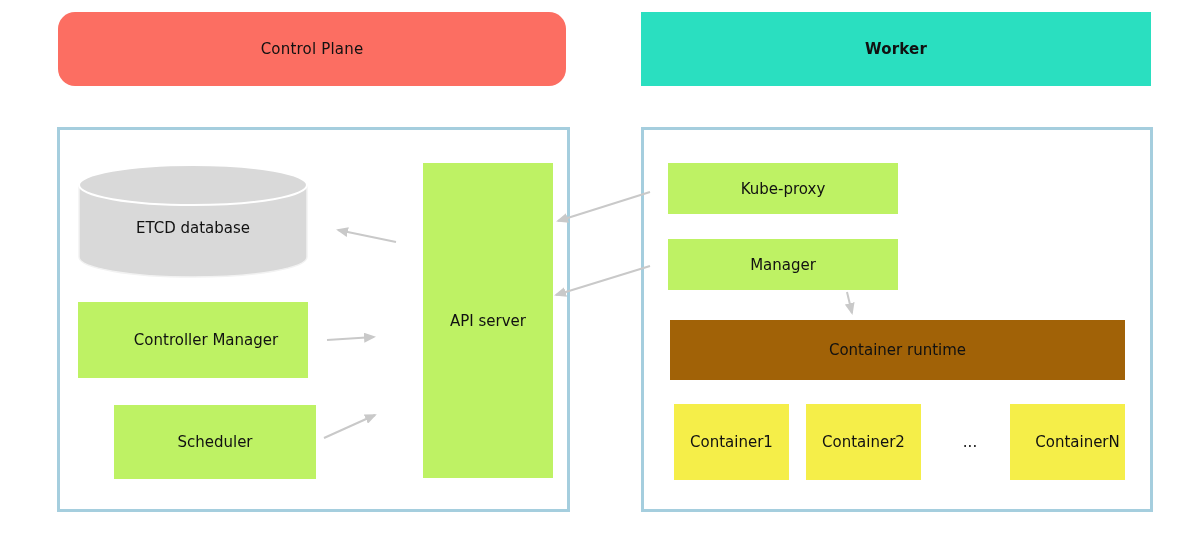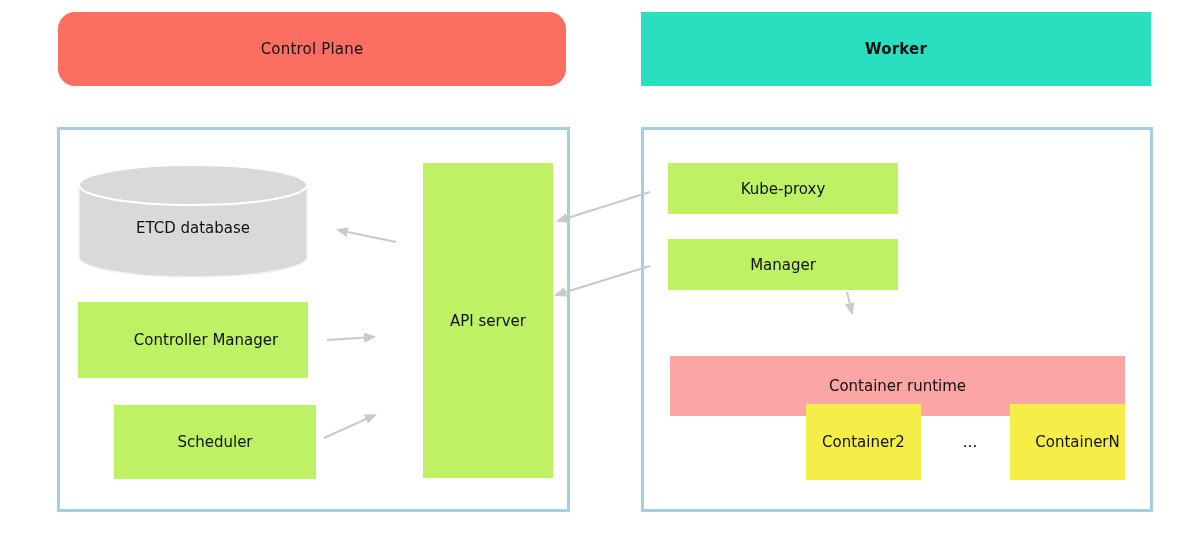--- a/index.html
+++ b/index.html
@@ -30,21 +30,21 @@
     background: #ffffff;
   }
   .panel-left  { left: 57px;  top: 127px; width: 513px; height: 385px; }
   .panel-right { left: 641px; top: 127px; width: 512px; height: 385px; }
   .gbox { background: #bef264; font-size: 15px; }
   .box-cm       { left: 78px;  top: 302px; width: 230px; height: 76px; padding-left: 26px; }
   .box-sched    { left: 79px;  top: 405px; width: 202px; height: 74px; margin-left: 35px; }
   .box-api      { left: 400px; top: 163px; width: 130px; height: 315px; margin-left: 23px; }
   .box-kproxy   { left: 668px; top: 163px; width: 230px; height: 51px; }
   .box-kubelet  { left: 668px; top: 239px; width: 230px; height: 51px; }
-  .box-cruntime { left: 670px; top: 356px; width: 455px; height: 60px; background: #fca5a5; font-size: 15px; }
+  .box-cruntime { left: 670px; top: 320px; width: 455px; height: 60px; background: #a16207; font-size: 15px; }
   .ybox { background: #f5ee49; font-size: 15px; width: 115px; height: 76px; top: 404px; }
   .box-c1 { left: 674px; }
   .box-c2 { left: 806px; }
   .box-cn { left: 1010px; padding-left: 20px; }
   .ellipsis {
     left: 938px; top: 404px; width: 64px; height: 76px;
     font-size: 15px;
   }
   .etcd-svg { left: 78px; top: 164px; width: 230px; height: 114px; }
   .etcd-label {
@@ -76,20 +76,21 @@
   <div class="abs center etcd-label">ETCD database</div>
 
   <div class="abs center gbox box-cm">Controller Manager</div>
   <div class="abs center gbox box-sched">Scheduler</div>
   <div class="abs center gbox box-api">API server</div>
 
   <div class="abs center gbox box-kproxy">Kube-proxy</div>
   <div class="abs center gbox box-kubelet">Manager</div>
   <div class="abs center box-cruntime">Container runtime</div>
 
+  <div class="abs center ybox box-c1">Container1</div>
   <div class="abs center ybox box-c2">Container2</div>
   <div class="abs center ellipsis">...</div>
   <div class="abs center ybox box-cn">ContainerN</div>
 
   <svg class="overlay" viewBox="0 0 1199 543">
     <defs>
       <marker id="ah" markerWidth="12" markerHeight="10" refX="10" refY="5" orient="auto" markerUnits="userSpaceOnUse">
         <path d="M0,0 L12,5 L0,10 Z" fill="#c9c9c9"></path>
       </marker>
     </defs>

